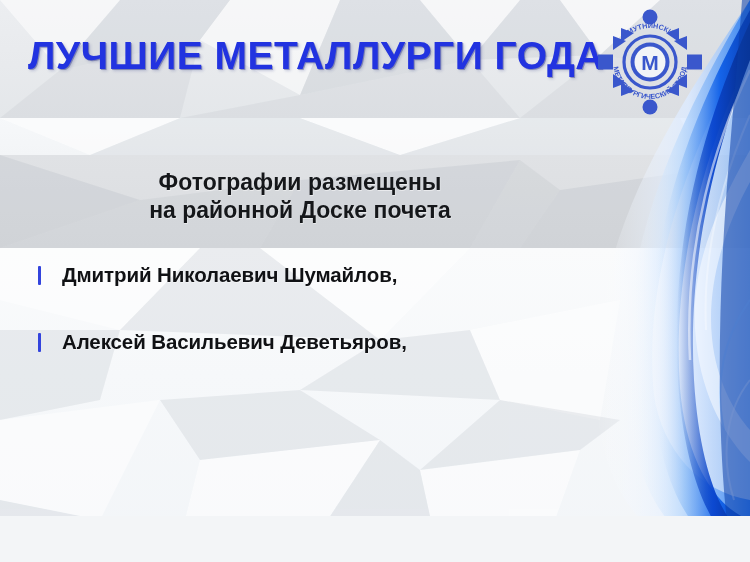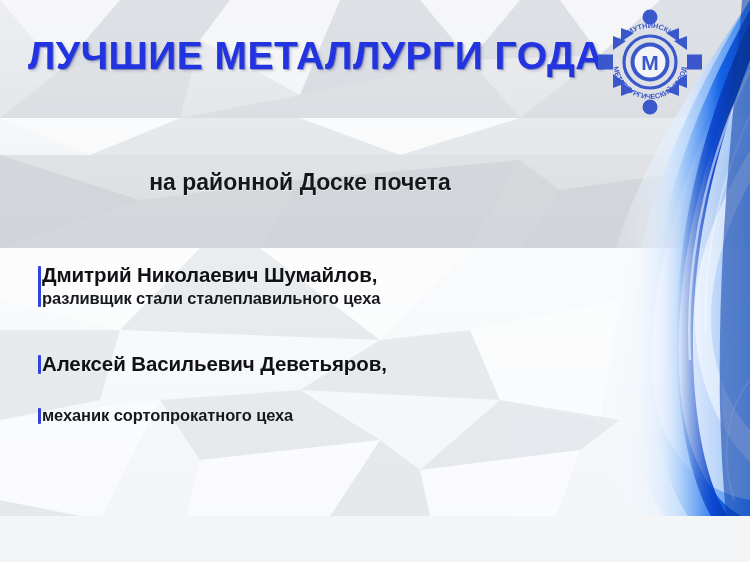--- a/index.html
+++ b/index.html
@@ -44,21 +44,21 @@
     text-align:center;
     color:#15171a;
     font-size:23px;font-weight:bold;line-height:28px;
     text-shadow:0.5px 0.5px 0 rgba(255,255,255,.5);
   }
   .subtitle .l2{display:block;text-align:center;}
   .sub-wrap{display:inline-block;padding-right:150px;}
 
   
   .list{position:absolute;left:38px;top:262px;width:640px;}
-  .entry{position:relative;padding-left:4px;margin-bottom:28px;}
+  .entry{position:relative;padding-left:24px;margin-bottom:28px;}
   .entry .marker{
     position:absolute;left:0;top:4px;bottom:2px;width:3px;
     background:#3344dd;border-radius:1px;
   }
   .entry .ename{
     font-size:20.5px;font-weight:bold;color:#101114;
     line-height:25px;letter-spacing:-0.1px;
     text-shadow:0.5px 0.5px 0 rgba(255,255,255,.45);
   }
   .entry .erole{
@@ -203,37 +203,36 @@
           <textPath href="#arcBot" startOffset="50%" text-anchor="middle" side="left">МЕТАЛЛУРГИЧЕСКИЙ ЗАВОД</textPath>
         </text>
       </g>
 
       <text x="54" y="62" text-anchor="middle" font-family="Liberation Sans, sans-serif" font-size="21" font-weight="bold" fill="#3a57cc">М</text>
     </svg>
   </div>
 
   <div class="subtitle">
     <span class="sub-wrap">
+      <span>Фотографии размещены</span>
       <span class="l2">на районной Доске почета</span>
     </span>
   </div>
 
   <div class="list">
 
     <div class="entry e1">
       <span class="marker"></span>
       <div class="ename">Дмитрий Николаевич Шумайлов,</div>
-      <div class="erole">разливщик стали сталеплавильного цеха</div>
     </div>
 
     <div class="entry e2">
       <span class="marker"></span>
       <div class="ename">Алексей Васильевич Деветьяров,</div>
     </div>
 
     <div class="entry e3">
       <span class="marker"></span>
-      <div class="erole">механик сортопрокатного цеха</div>
     </div>
 
   </div>
 
 </div>
 
 </body></html>

